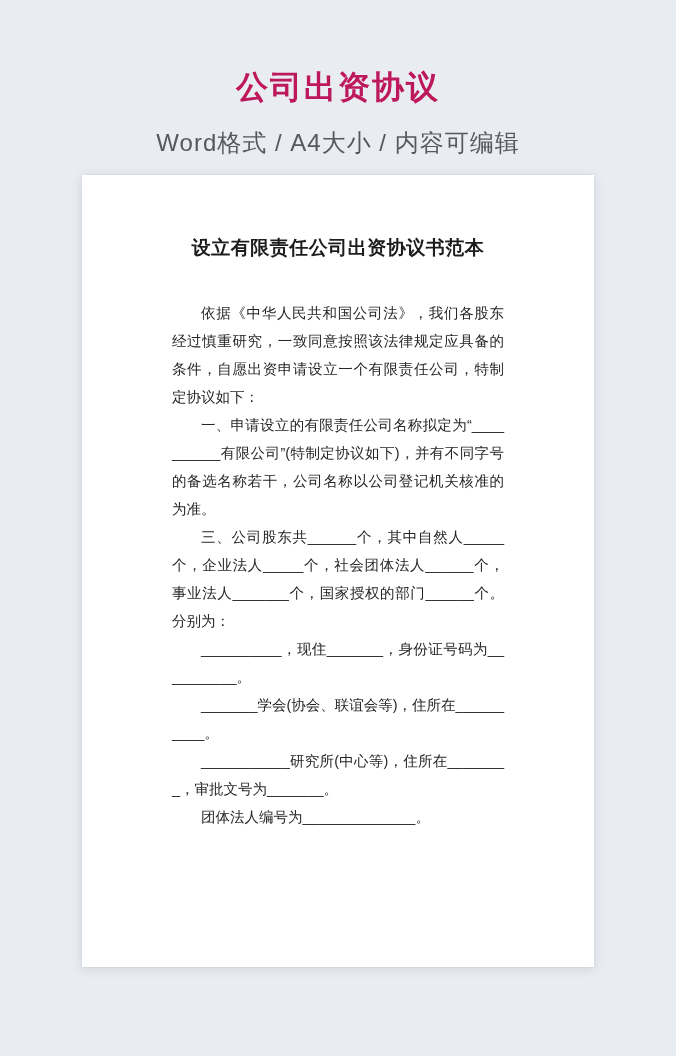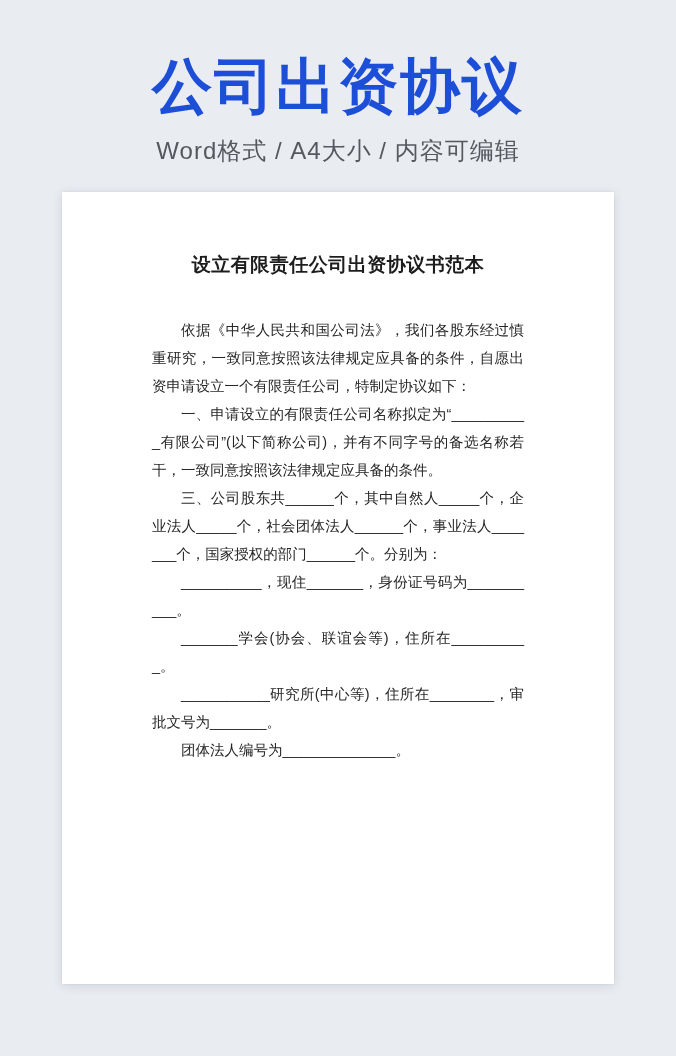--- a/index.html
+++ b/index.html
@@ -7,38 +7,38 @@
     width: 676px; height: 1056px;
     background: #e9ecf1;
     font-family: "Liberation Sans", "DejaVu Sans", sans-serif;
     overflow: hidden;
   }
   .banner {
     padding-top: 62px;
     text-align: center;
   }
   .banner-title {
-    font-size: 60px;
+    font-size: 32px;
     line-height: 50px;
     font-weight: 700;
-    color: #1d4ed8;
+    color: #be185d;
     letter-spacing: 2px;
   }
   .banner-subtitle {
-    margin-top: 24px;
+    margin-top: 16px;
     font-size: 24px;
     line-height: 30px;
     font-weight: 400;
     color: #55595f;
     letter-spacing: 1px;
   }
   .page {
-    width: 552px;
+    width: 512px;
     height: 792px;
-    margin: 26px auto 0 auto;
+    margin: 17px auto 0 auto;
     background: #ffffff;
     box-shadow: 0 2px 10px rgba(60, 75, 100, 0.14), 0 0 2px rgba(60, 75, 100, 0.10);
     padding: 58px 90px 0 90px;
     overflow: hidden;
   }
   .doc-title {
     text-align: center;
     font-size: 19px;
     line-height: 30px;
     font-weight: 700;
@@ -61,20 +61,20 @@
 
 <div class="banner">
   <div class="banner-title">公司出资协议</div>
   <div class="banner-subtitle">Word格式 / A4大小 / 内容可编辑</div>
 </div>
 
 <div class="page">
   <div class="doc-title">设立有限责任公司出资协议书范本</div>
   <div class="doc-body">
       <p class="para indent">依据《中华人民共和国公司法》，我们各股东经过慎重研究，一致同意按照该法律规定应具备的条件，自愿出资申请设立一个有限责任公司，特制定协议如下：</p>
-      <p class="para indent">一、申请设立的有限责任公司名称拟定为“__________有限公司”(以下简称公司)，并有不同字号的备选名称若干，一致同意按照该法律规定应具备的条件。</p>
+      <p class="para indent">一、申请设立的有限责任公司名称拟定为“__________有限公司”(特制定协议如下)，并有不同字号的备选名称若干，公司名称以公司登记机关核准的为准。</p>
       <p class="para indent">三、公司股东共______个，其中自然人_____个，企业法人_____个，社会团体法人______个，事业法人_______个，国家授权的部门______个。分别为：</p>
       <p class="para indent">__________，现住_______，身份证号码为__________。</p>
       <p class="para indent">_______学会(协会、联谊会等)，住所在__________。</p>
       <p class="para indent">___________研究所(中心等)，住所在________，审批文号为_______。</p>
       <p class="para indent">团体法人编号为______________。</p>
     </div>
 </div>
 
 </body></html>

